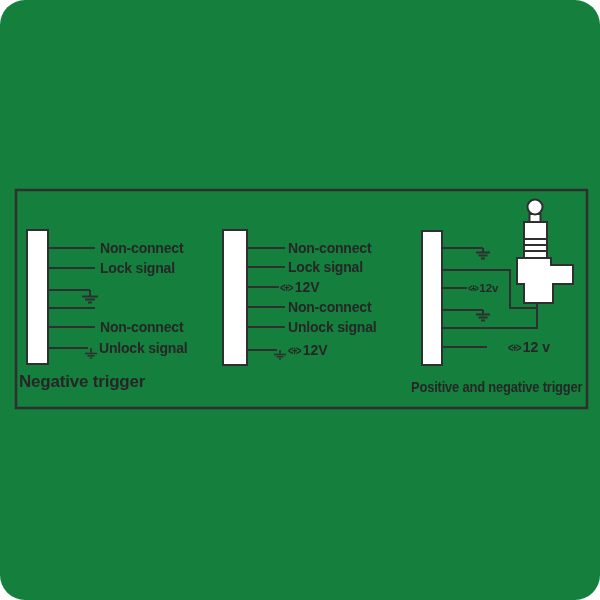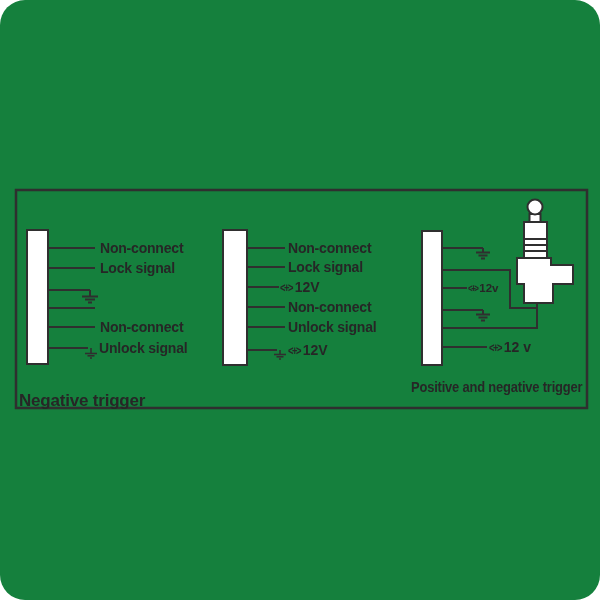--- a/index.html
+++ b/index.html
@@ -96,26 +96,26 @@
           <circle cx="535" cy="207" r="7.5"></circle>
         </g>
       </g>
     </g>
   </svg>
 
   <span class="t lbl" style="left:100px;top:241px">Non-connect</span>
   <span class="t lbl" style="left:100px;top:261px">Lock signal</span>
   <span class="t lbl" style="left:100px;top:320px">Non-connect</span>
   <span class="t lbl" style="left:99px;top:341px">Unlock signal</span>
-  <span class="t caption" style="left:19px;top:391px">Negative trigger</span>
+  <span class="t caption" style="left:19px;top:372px">Negative trigger</span>
 
   <span class="t lbl" style="left:288px;top:241px">Non-connect</span>
   <span class="t lbl" style="left:288px;top:260px">Lock signal</span>
   <span class="t md" style="left:280px;top:280px"><span class="fuse">&lt;+&gt;</span><span>12V</span></span>
   <span class="t lbl" style="left:288px;top:300px">Non-connect</span>
   <span class="t lbl" style="left:288px;top:320px">Unlock signal</span>
   <span class="t md" style="left:288px;top:343px"><span class="fuse">&lt;+&gt;</span><span>12V</span></span>
 
   <span class="t sm" style="left:468px;top:282px"><span class="fuse">&lt;+&gt;</span><span>12v</span></span>
-  <span class="t md" style="left:489px;top:340px"><span class="fuse">&lt;+&gt;</span><span>12 v</span></span>
+  <span class="t md" style="left:508px;top:340px"><span class="fuse">&lt;+&gt;</span><span>12 v</span></span>
   <span class="t caption cond" style="left:411px;top:377px">Positive and negative trigger</span>
 
 </div>
 
 </body></html>

